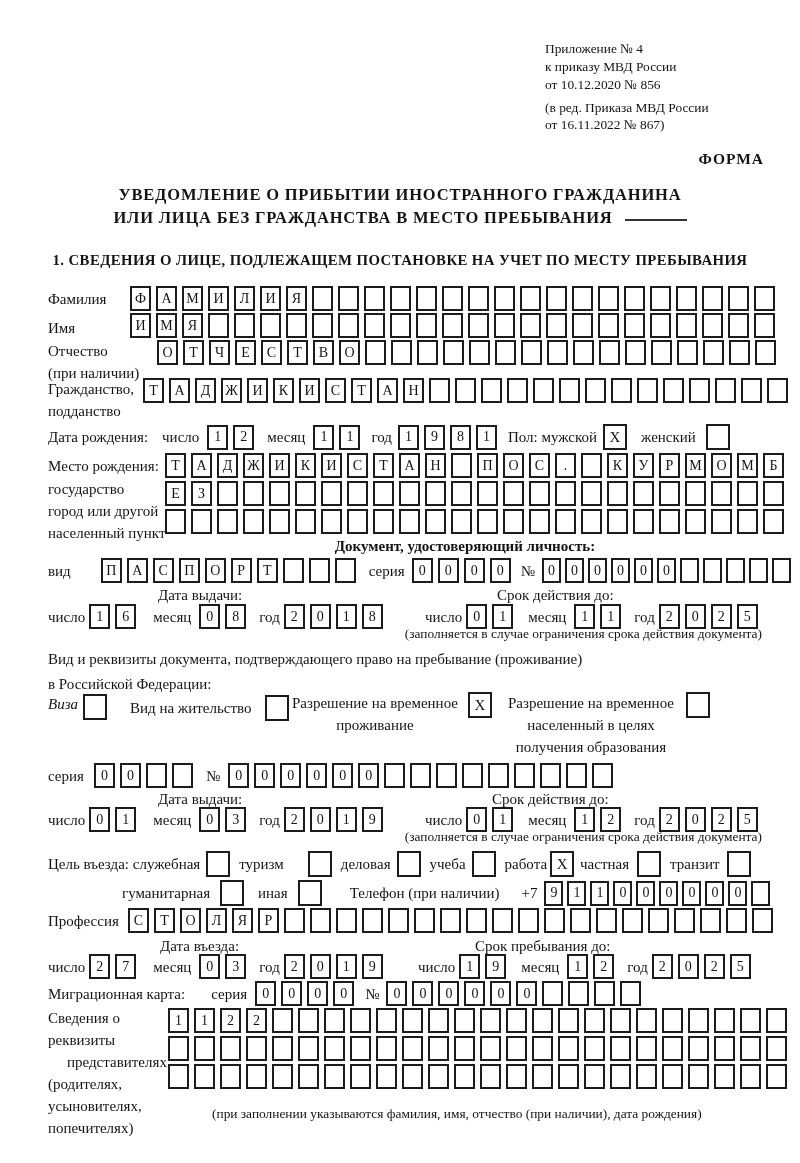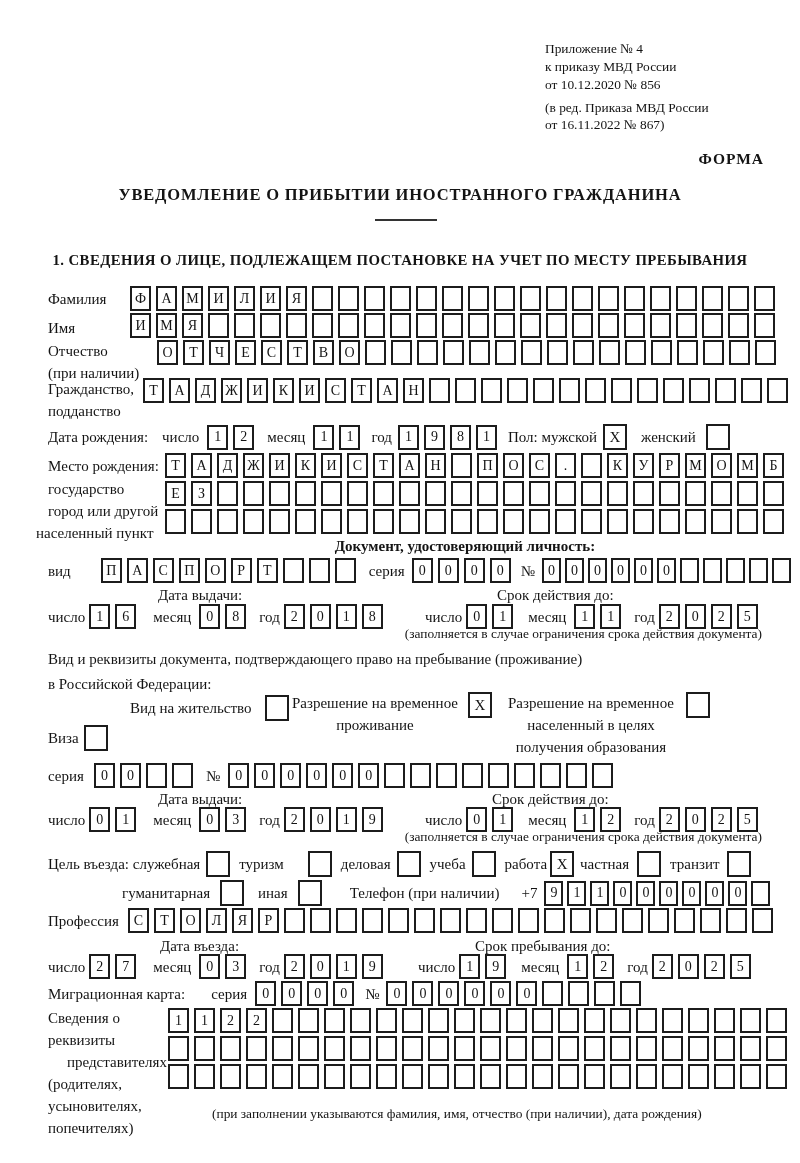--- a/index.html
+++ b/index.html
@@ -27,21 +27,21 @@
 <div class="abs" style="left:545px;top:40px;">
   <div class="annex-line">Приложение № 4</div>
   <div class="annex-line">к приказу МВД России</div>
   <div class="annex-line">от 10.12.2020 № 856</div>
   <div class="annex-line tiny" style="margin-top:5px;">(в ред. Приказа МВД России</div>
   <div class="annex-line tiny">от 16.11.2022 № 867)</div>
 </div>
 <div class="abs b" style="top:150px;right:36px;font-size:15.5px;letter-spacing:1px;">ФОРМА</div>
 
 <div class="abs titleline" style="top:183px;left:0;width:800px;">УВЕДОМЛЕНИЕ О ПРИБЫТИИ ИНОСТРАННОГО ГРАЖДАНИНА</div>
-<div class="abs titleline" style="top:206px;left:0;width:800px;"><span class="underline-seg"></span></div>
+<div class="abs titleline" style="top:206px;left:0;width:800px;"><span>ИЛИ ЛИЦА БЕЗ ГРАЖДАНСТВА В МЕСТО ПРЕБЫВАНИЯ</span><span class="underline-seg"></span></div>
 
 <div class="abs b center" style="top:252px;left:0;width:800px;font-size:14.8px;letter-spacing:0.4px;">1. СВЕДЕНИЯ О ЛИЦЕ, ПОДЛЕЖАЩЕМ ПОСТАНОВКЕ НА УЧЕТ ПО МЕСТУ ПРЕБЫВАНИЯ</div>
 
 <div class="row" style="top:286px;left:48px;">
   <span class="lbl" style="width:82px;">Фамилия</span>
   <span class="cells">
       <span class="cell">Ф</span>
       <span class="cell">А</span>
       <span class="cell">М</span>
       <span class="cell">И</span>
@@ -184,21 +184,21 @@
     </span>
   <span class="lbl" style="margin-right:10px;">женский</span>
   <span class="cells checkbox">
       <span class="cell"></span>
     </span>
 </div>
 
 <div class="abs lbl" style="top:456px;left:48px;">Место рождения:</div>
 <div class="abs lbl" style="top:479px;left:48px;">государство</div>
 <div class="abs lbl" style="top:501px;left:48px;">город или другой</div>
-<div class="abs lbl" style="top:523px;left:36px;font-family:Liberation Serif, serif;">населенный пункт</div>
+<div class="abs lbl" style="top:523px;left:48px;font-family:Liberation Serif, serif;">населенный пункт</div>
 <div class="abs cells" style="top:453px;left:165px;">
     <span class="cell">Т</span>
     <span class="cell">А</span>
     <span class="cell">Д</span>
     <span class="cell">Ж</span>
     <span class="cell">И</span>
     <span class="cell">К</span>
     <span class="cell">И</span>
     <span class="cell">С</span>
     <span class="cell">Т</span>
@@ -349,21 +349,21 @@
       <span class="cell">0</span>
       <span class="cell">2</span>
       <span class="cell">5</span>
     </span>
 </div>
 <div class="abs small" style="top:626px;left:300px;width:462px;text-align:right;">(заполняется в случае ограничения срока действия документа)</div>
 
 <div class="abs lbl" style="top:649px;left:48px;">Вид и реквизиты документа, подтверждающего право на пребывание (проживание)</div>
 <div class="abs lbl" style="top:674px;left:48px;">в Российской Федерации:</div>
 
-<div class="abs" style="top:725px;left:48px;display:flex;align-items:center;">
+<div class="abs" style="top:694px;left:48px;display:flex;font-style:italic;">
   <span class="lbl" style="margin-right:5px;">Виза</span>
   <span class="cells checkbox">
       <span class="cell"></span>
     </span>
 </div>
 <div class="abs" style="top:695px;left:130px;display:flex;align-items:center;">
   <span class="lbl" style="margin-right:14px;">Вид на жительство</span>
   <span class="cells checkbox">
       <span class="cell"></span>
     </span>

